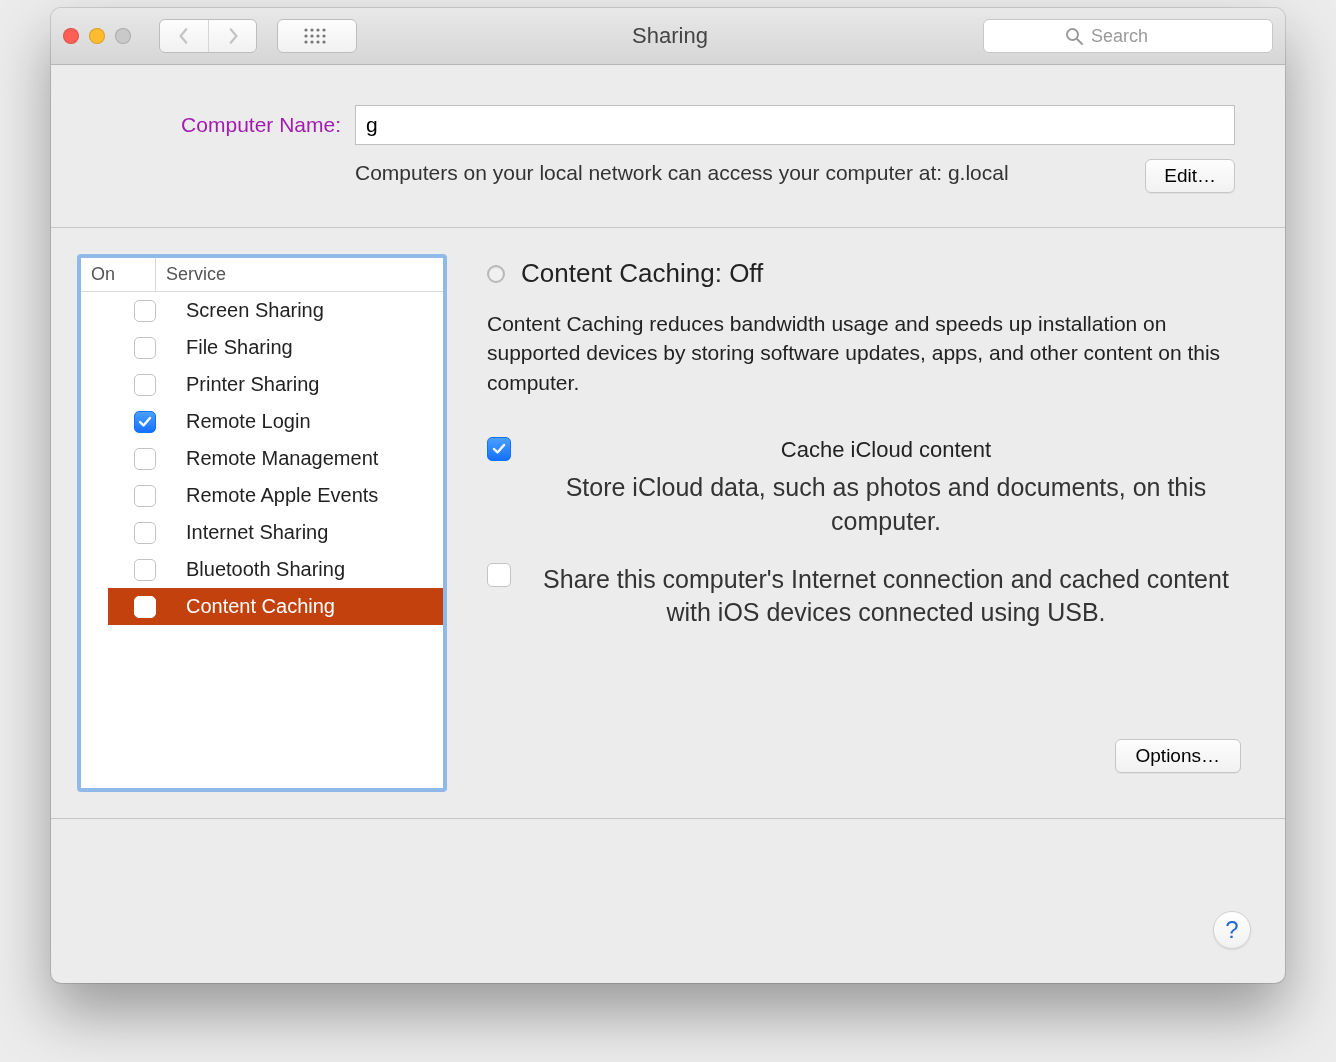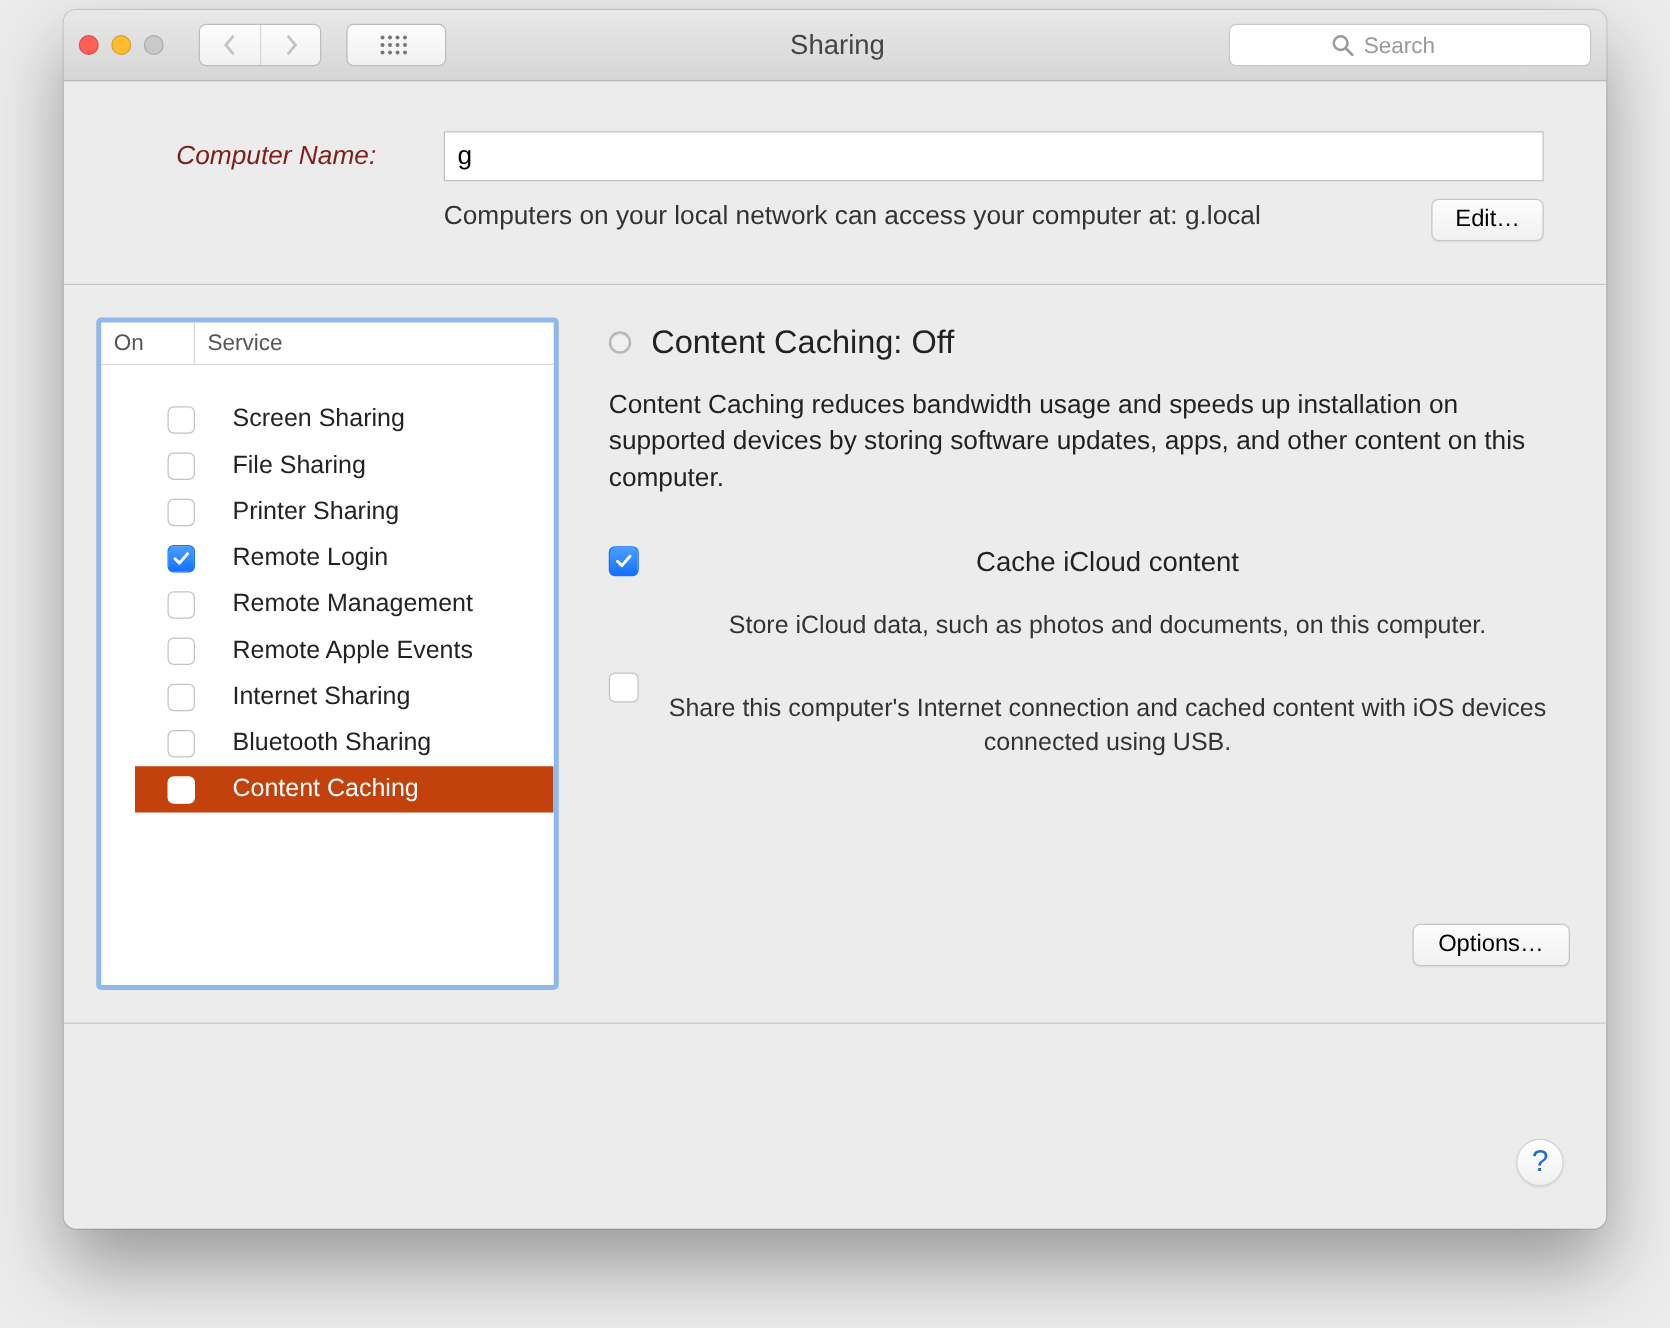--- a/index.html
+++ b/index.html
@@ -79,21 +79,21 @@
     
     .content {
       padding: 40px 50px 0 50px;
     }
     .row-name {
       display: grid;
       grid-template-columns: 240px 1fr;
       gap: 14px;
       align-items: center;
     }
-    .row-name label { text-align: center; color:#7f1d1d;font-style:italic; }
+    .row-name label { text-align: right; color:#a21caf; }
     .name-input {
       height: 40px; border:1px solid #c0c0c0; background:#fff;
       padding: 4px 10px; font-size: 21px;
     }
     .sub-row {
       display: grid;
       grid-template-columns: 240px 1fr 140px;
       gap: 14px;
       margin-top: 14px;
       align-items: start;
@@ -121,21 +121,20 @@
       grid-template-columns: 370px 1fr;
       gap: 40px;
     }
     .services {
       border: 4px solid #8fb9e8;
       border-radius: 4px;
       background: #fff;
       height: 538px;
       display: flex; flex-direction: column;
       overflow: hidden;
-      gap: 25px;
     }
     .services-header {
       display: grid;
       grid-template-columns: 74px 1fr;
       border-bottom: 1px solid #d9d9d9;
     }
     .services-header div {
       padding: 6px 10px; color:#555; font-size: 18px;
     }
     .services-header div + div { border-left: 1px solid #d9d9d9; }
@@ -178,23 +177,23 @@
     }
     .opt {
       display:grid;
       grid-template-columns: 32px 1fr;
       gap: 8px;
       margin-bottom: 24px;
       text-align: center;
     }
     .opt .mac-check { width: 24px; height: 24px; }
     .opt-title { font-size: 22px; }
-    .opt-sub { color:#333; font-size: 20px; margin-top: 16px; grid-column: 2; line-height:1.35;}
+    .opt-sub { color:#333; font-size: 25px; margin-top: 0; grid-column: 2; line-height:1.35;}
     .options-btn-row {
-      position:absolute; right: 29px; bottom: 210px;
+      position:absolute; right: 44px; bottom: 210px;
     }
     .options-btn-row .btn { padding: 0 20px; }
 
     
     .help-btn {
       position:absolute; right: 34px; bottom: 34px;
       width: 38px; height: 38px; border-radius: 50%;
       border: 1px solid #d2d2d2;
       background: linear-gradient(#fff,#f1f1f1);
       color:#2268cf; font-size: 24px; font-weight: 500;

